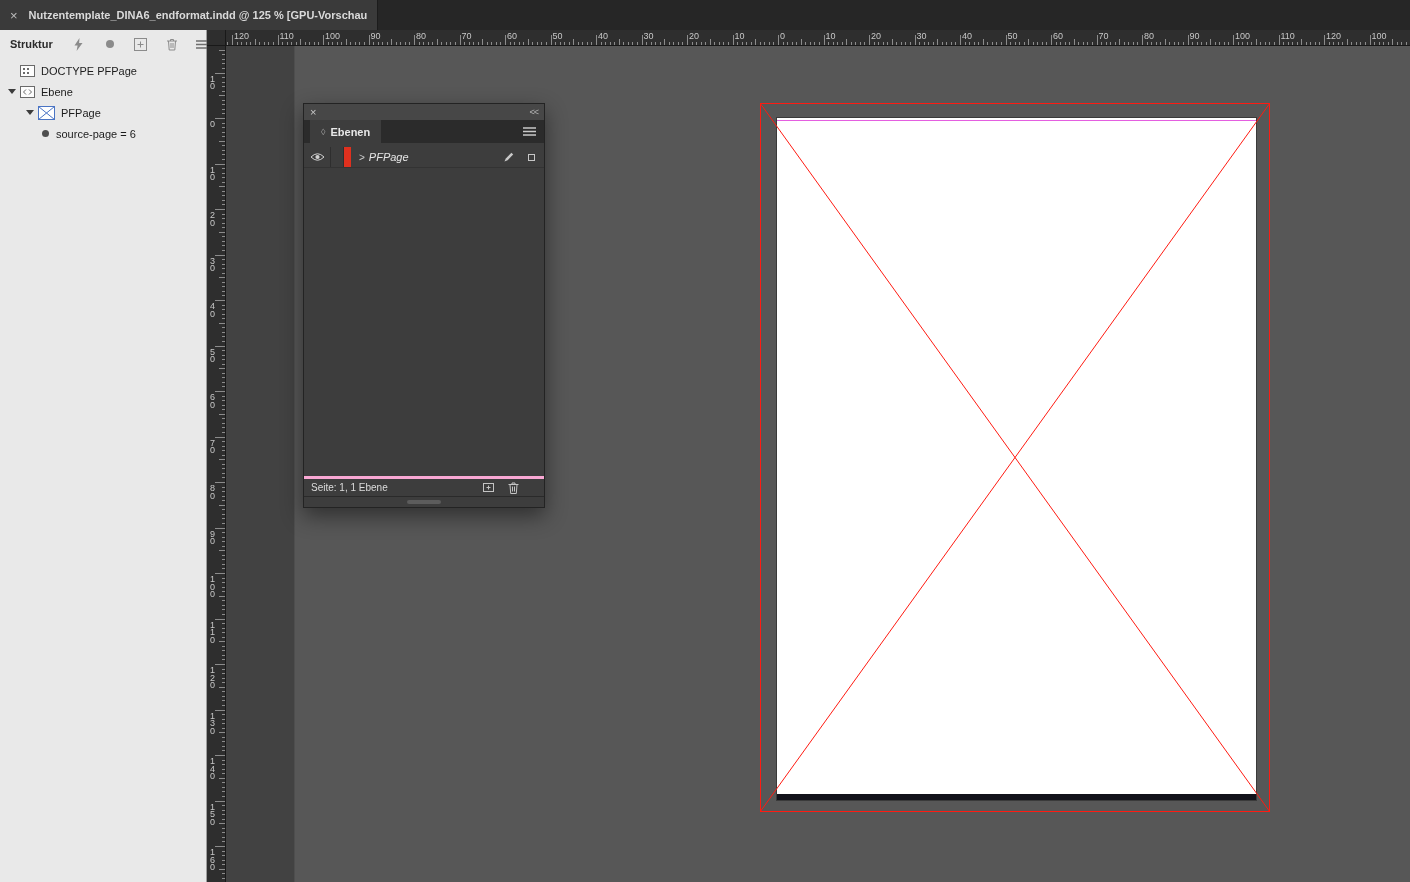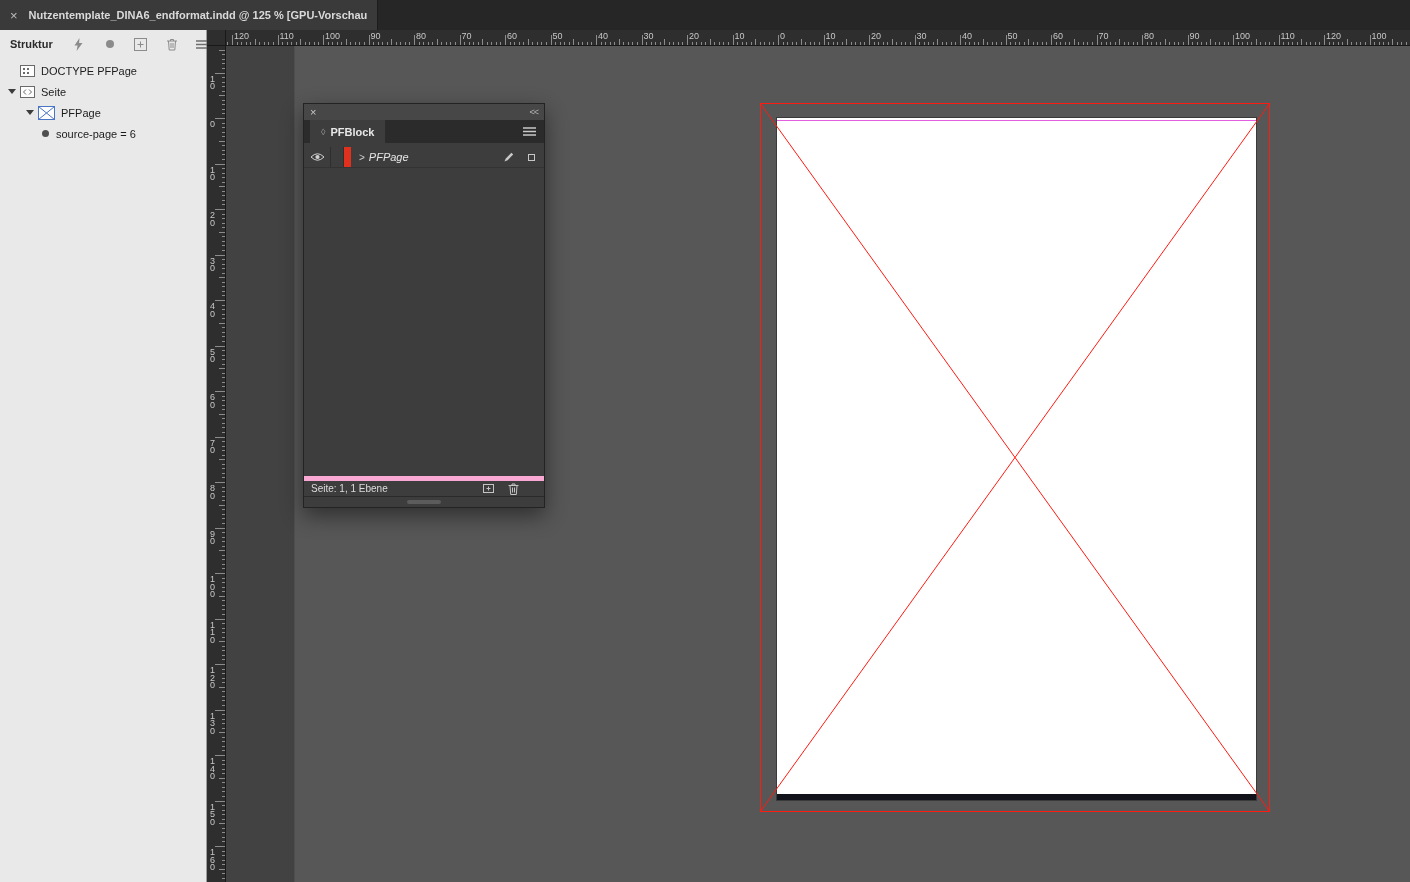--- a/index.html
+++ b/index.html
@@ -82,21 +82,21 @@
   .lp-menu{margin-left:auto;margin-right:8px;display:flex;align-items:center;cursor:pointer}
   .lp-body{flex:1;background:#3d3d3d;padding-top:4px;overflow:hidden}
   .layer-row{height:21px;display:flex;align-items:center;border-bottom:1px solid #333333;background:#3d3d3d;cursor:pointer}
   .eye-cell{width:27px;height:100%;display:flex;align-items:center;justify-content:center;border-right:1px solid #2e2e2e;cursor:pointer;flex:none}
   .lock-cell{width:13px;height:100%;border-right:1px solid #2e2e2e;flex:none}
   .layer-colorbar{width:7px;height:100%;background:var(--layerred);flex:none}
   .layer-disclosure{color:#cfcfcf;font-size:10px;margin:0 4px 0 8px;flex:none}
   .layer-name{color:#e6e6e6;font-size:11px;font-style:italic;flex:1}
   .layer-pencil{margin-right:13px;display:flex;align-items:center;flex:none}
   .layer-selsquare{width:7px;height:7px;border:1px solid #c6c6c6;margin-right:9px;flex:none}
-  .lp-status{height:20px;border-top:5px solid #f9a8d4;display:flex;align-items:center;padding:0 25px 0 7px;flex:none}
+  .lp-status{height:20px;border-top:3px solid #f9a8d4;display:flex;align-items:center;padding:0 25px 0 7px;flex:none}
   .lp-status-text{color:#dcdcdc;font-size:10px;flex:1;white-space:nowrap}
   .lp-btn{display:inline-flex;align-items:center;justify-content:center;cursor:pointer}
   .lp-btn.newlayer{margin-right:13px}
   .lp-resize{height:11px;border-top:1px solid #2a2a2a;display:flex;align-items:center;justify-content:center;flex:none;cursor:ns-resize}
   .lp-grip{width:34px;height:4px;background:#5c5c5c;border-radius:2px}
 
   svg{display:block}
 </style>
 </head>
 <body>
@@ -164,21 +164,21 @@
         <div class="tree-row" style="padding-left:4px">
           <span class="chev">
               <span class="tri"></span>
             </span>
           <span class="node-icon">
             <svg width="15" height="12" viewBox="0 0 15 12">
                 <rect x="0.5" y="0.5" width="14" height="11" fill="#fdfdfd" stroke="#6a6a6a"></rect>
                 <path d="M6 3.5 L3.5 6 L6 8.5 M9 3.5 L11.5 6 L9 8.5" fill="none" stroke="#6a6a6a"></path>
               </svg>
           </span>
-          <span class="node-label">Seite</span>
+          <span class="node-label">Ebene</span>
         </div>
 
         <div class="tree-row" style="padding-left:22px">
           <span class="chev">
               <span class="tri"></span>
             </span>
           <span class="node-icon">
             <svg width="17" height="14" viewBox="0 0 17 14">
                 <rect x="0.5" y="0.5" width="16" height="13" fill="#ffffff" stroke="#4a74c4"></rect>
                 <line x1="0.5" y1="0.5" x2="16.5" y2="13.5" stroke="#4a74c4"></line>
@@ -730,21 +730,21 @@
         </svg>
 
         <div class="layers-panel">
           <div class="lp-titlebar">
             <span class="lp-close">×</span>
             <span class="lp-collapse">&lt;&lt;</span>
           </div>
           <div class="lp-tabrow">
             <div class="lp-tab">
               <span class="lp-tab-marker">◊</span>
-              <span class="lp-tab-label">PFBlock</span>
+              <span class="lp-tab-label">Ebenen</span>
             </div>
             <span class="lp-menu">
               <svg width="13" height="9" viewBox="0 0 13 9">
                   <path d="M0 1 H13 M0 4.5 H13 M0 8 H13" stroke="#c9c9c9" stroke-width="1.3"></path>
                 </svg>
             </span>
           </div>
           <div class="lp-body">
             <div class="layer-row">
               <span class="eye-cell">

